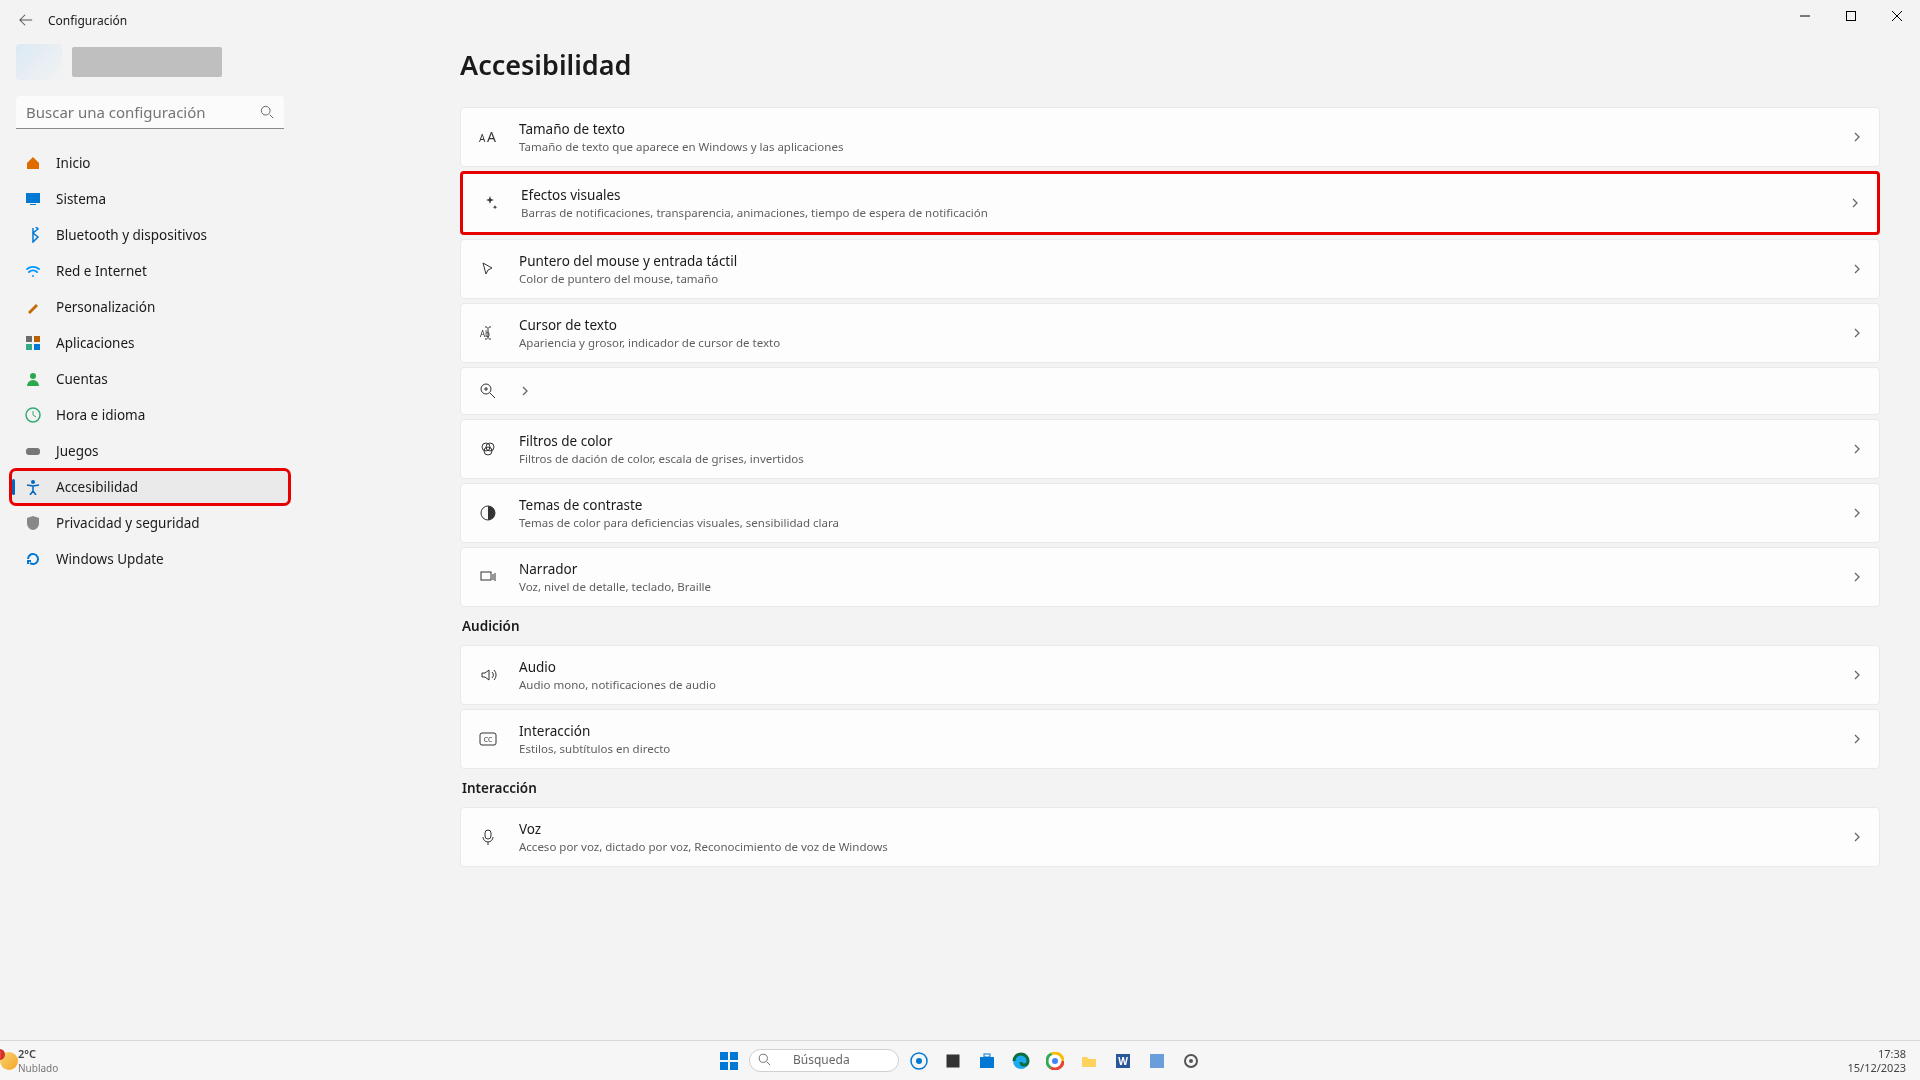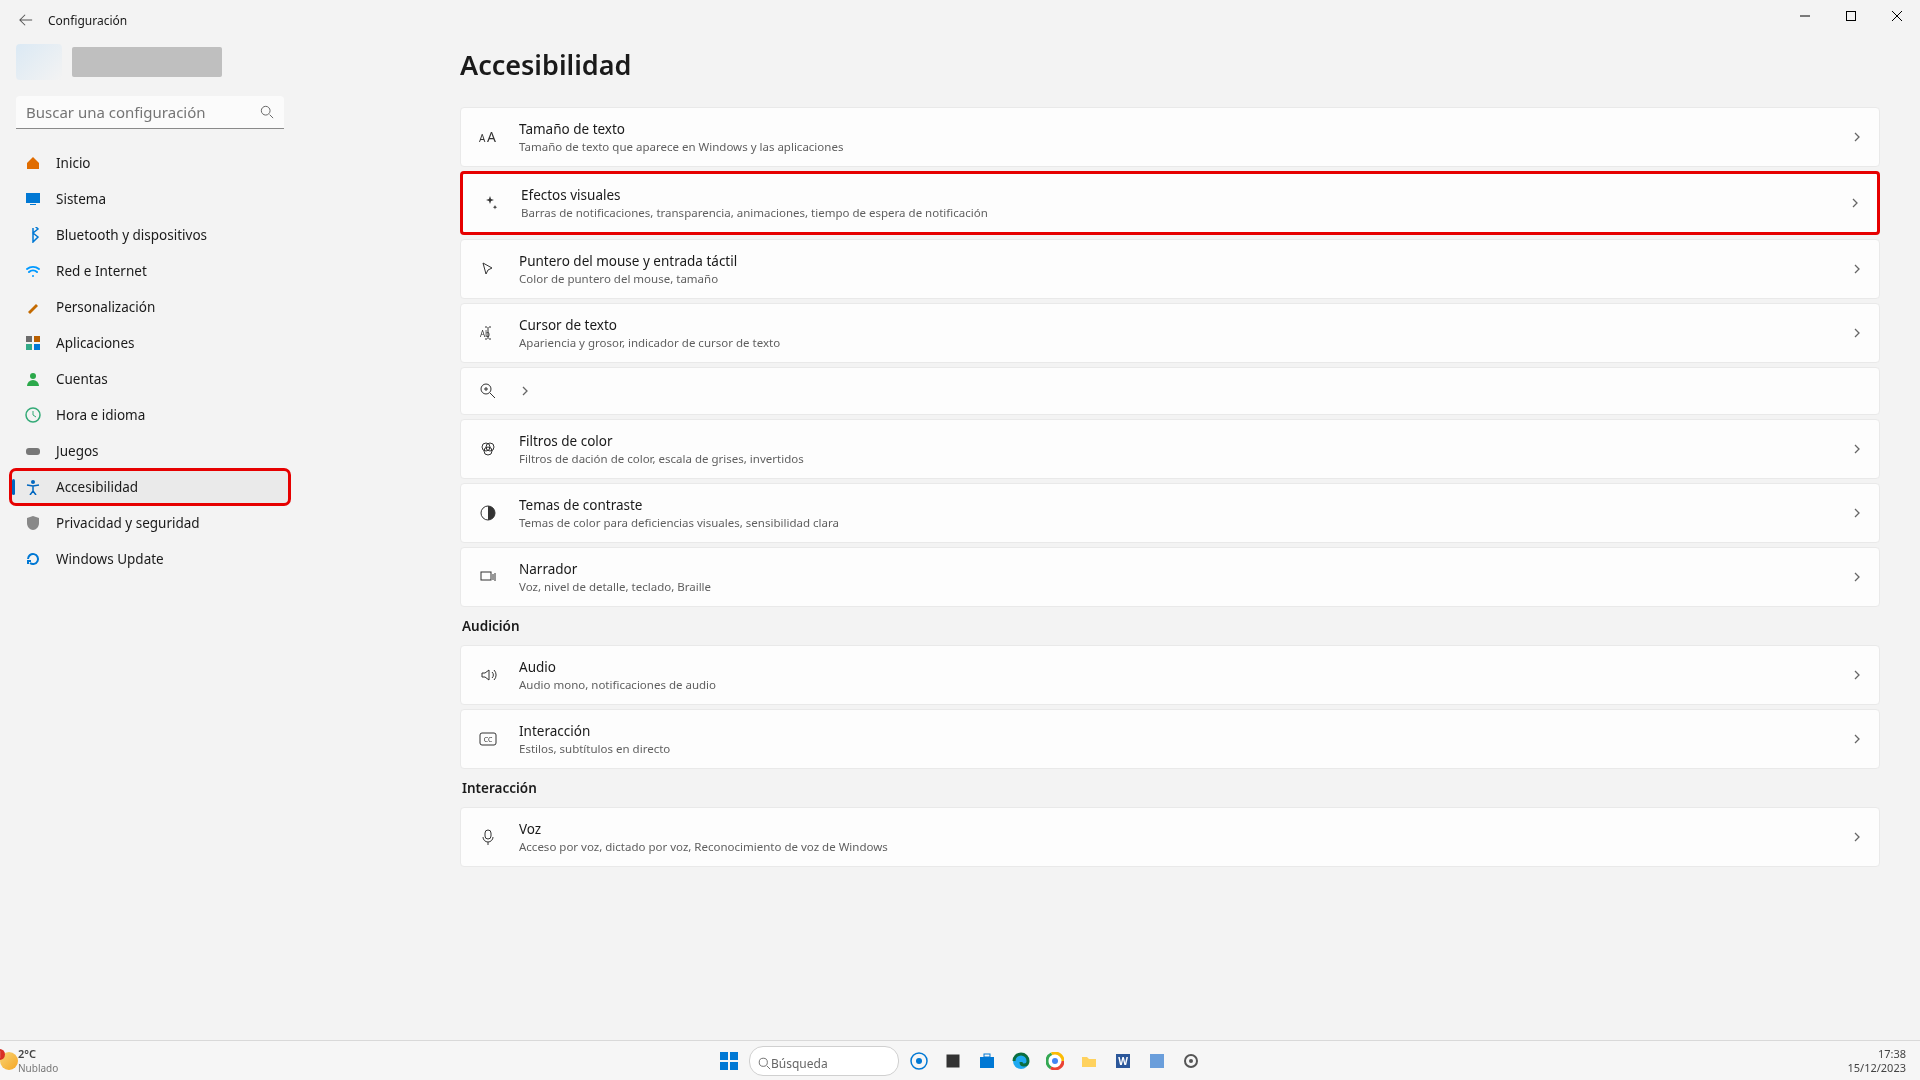--- a/index.html
+++ b/index.html
@@ -41,21 +41,21 @@
   .card .ctext { flex: 1; }
   .card .ctitle { font-size: 13.5px; color: #1a1a1a; }
   .card .cdesc { font-size: 11.5px; color: #5f5f5f; margin-top: 1px; }
   .card .chev { color: #5f5f5f; }
 
   
   .taskbar { position: absolute; bottom: 0; left: 0; right: 0; height: 40px; background: #f6f6f6; border-top: 1px solid #d9d9d9; display: flex; align-items: center; }
   .tb-left { display: flex; align-items: center; font-size: 11px; color: #444; }
   .tb-center { position: absolute; left: 50%; transform: translateX(-50%); display: flex; align-items: center; gap: 6px; }
   .tb-icon { width: 28px; height: 28px; border-radius: 3px; display: flex; align-items: center; justify-content: center; font-size: 15px; }
-  .tb-search { display: flex; align-items: center; gap: 0; background: #fff; border: 1px solid #d0d0d0; border-radius: 14px; padding: 8px 14px 3px 8px; font-size: 12px; color: #666; width: 150px; }
+  .tb-search { display: flex; align-items: center; gap: 22px; background: #fff; border: 1px solid #d0d0d0; border-radius: 14px; padding: 1px 14px 3px 8px; font-size: 12px; color: #666; width: 150px; }
   .tb-right { margin-left: auto; padding-right: 14px; text-align: right; font-size: 11px; color: #444; line-height: 1.2; }
   .weather-badge { width: 18px; height: 18px; background: linear-gradient(135deg,#f8d477,#f5a623); border-radius: 50%; position: relative; }
   .weather-badge::after { content:"1"; position:absolute; top:-3px; left:-6px; background:#d93025; color:#fff; font-size:8px; width:11px; height:11px; border-radius:50%; display:flex; align-items:center; justify-content:center; }
 
   svg { display:block; }
 </style>
 </head>
 <body>
 
 <div class="titlebar">

